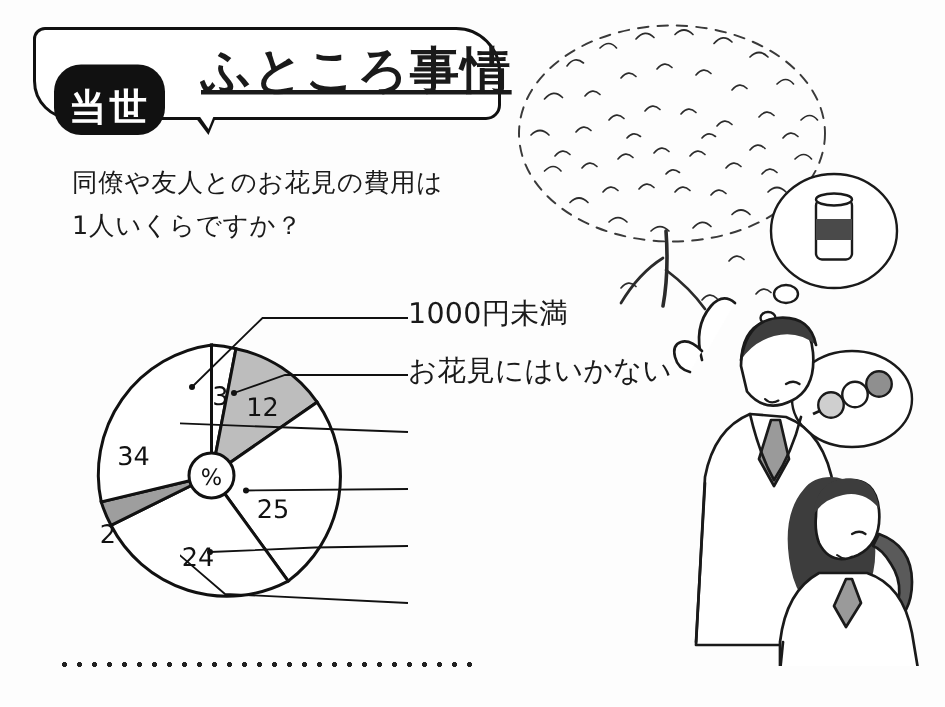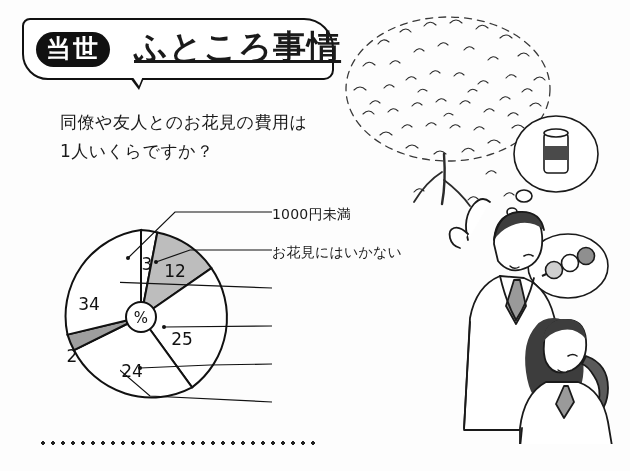--- a/index.html
+++ b/index.html
@@ -56,22 +56,22 @@
     top: 58px;
     width: 0;
     height: 0;
     border-left: 7px solid transparent;
     border-right: 4px solid transparent;
     border-top: 10px solid #fff;
   }
   #title-badge {
     position: absolute;
     left: 14px;
-    top: 14px;
-    padding: 4px 10px 6px 10px;
+    top: 25px;
+    padding: 16px 10px 6px 10px;
     background: #111;
     color: #fff;
     border-radius: 18px;
     font-size: 25px;
     font-weight: bold;
     letter-spacing: 2px;
     line-height: 1;
   }
   #title-main {
     position: absolute;
@@ -80,21 +80,21 @@
     font-size: 33px;
     font-weight: bold;
     letter-spacing: 1px;
     line-height: 1.3;
     text-decoration: underline;
   }
 
   
   #question {
     position: absolute;
-    left: 60px;
+    left: 48px;
     top: 108px;
     width: 280px;
     font-size: 17px;
     line-height: 1.7;
     letter-spacing: 0.5px;
   }
 
   
   #chart-area {
     position: absolute;
@@ -117,22 +117,21 @@
   
   #legend {
     position: absolute;
     left: 272px;
     top: 196px;
     width: 200px;
   }
   .legend-row {
     height: 38px;
     display: flex;
-    align-items: center;
-    font-size: 14px;
+    font-size: 19px;
     letter-spacing: 0.2px;
     white-space: nowrap;
   }
   #leaderlines {
     position: absolute;
     left: 120px;
     top: 190px;
     width: 170px;
     height: 230px;
     pointer-events: none;

